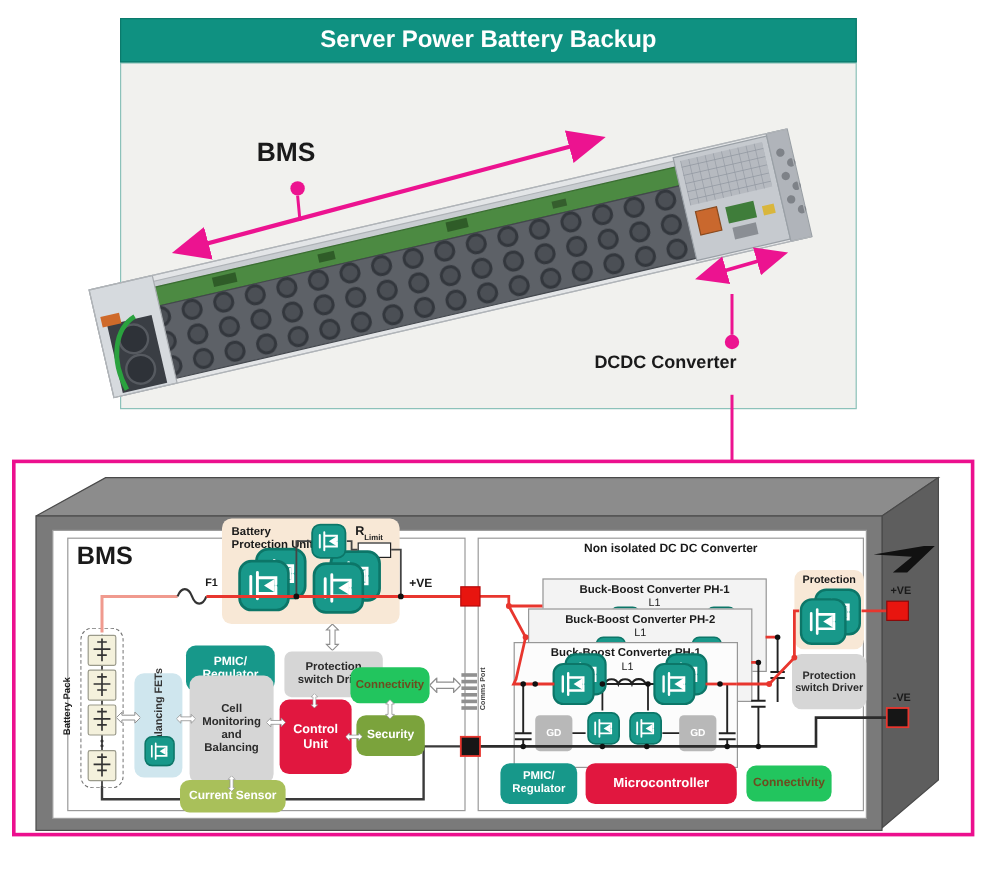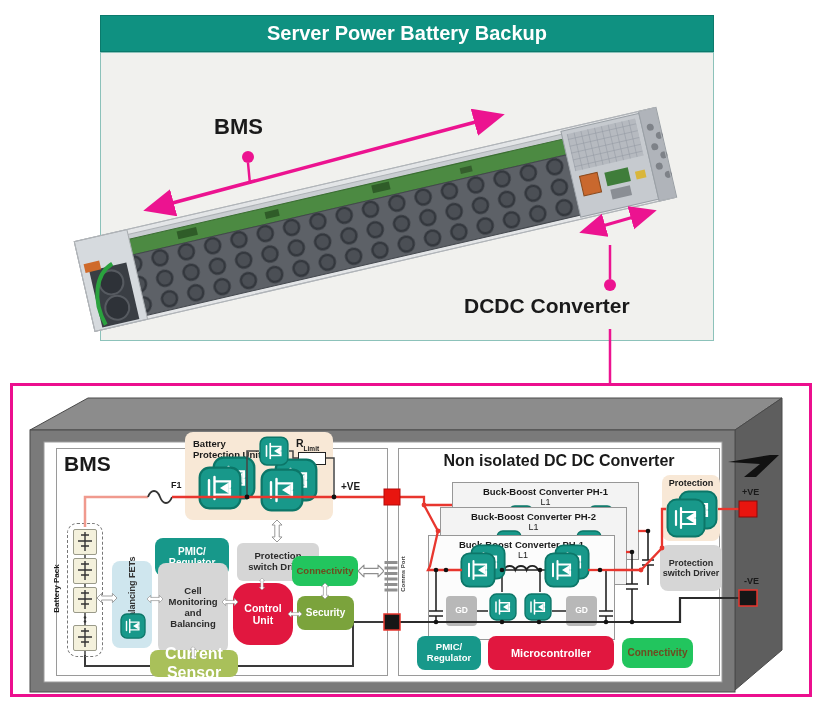--- a/index.html
+++ b/index.html
@@ -17,21 +17,21 @@
     color:#fff;font-weight:700;font-size:20px;text-align:center;line-height:35px;
     z-index:6;
   }
   .panel{
     left:100px;top:52px;width:614px;height:289px;
     background:#f1f1ee;border:1px solid #8cc2ba;box-sizing:border-box;
     z-index:0;
   }
   .toplabel{z-index:6;font-weight:700;}
   .bms-callout{left:214px;top:114px;font-size:22px;}
-  .dcdc-callout{left:464px;top:294px;width:205px;font-size:21px;}
+  .dcdc-callout{left:452px;top:294px;width:205px;font-size:15px;text-align:center;}
   
   .pinkbox{
     left:10px;top:383px;width:802px;height:314px;
     border:3px solid #ec0f8e;background:#fff;box-sizing:border-box;z-index:0;
   }
   svg.layer{left:0;top:0;z-index:1;}
   svg#wires{z-index:3;}
   svg#overlay{z-index:5;}
   .secbox{
     background:#fff;border:1.5px solid #9a9a9a;box-sizing:border-box;z-index:2;
@@ -149,27 +149,27 @@
 <div class="abs comp" style="left:298px;top:452px;width:28px;height:13px;background:#fff;border:1.5px solid #222;z-index:4;"></div>
 
 <div class="abs comp nodelbl" style="left:150px;top:480px;padding-left:21px;">F1</div>
 <div class="abs comp nodelbl" style="left:341px;top:481px;font-size:10px;">+VE</div>
 
 <div class="box teal" style="left:155px;top:538px;width:74px;height:38px;font-size:10px;padding:2px;">PMIC/ Regulator</div>
 <div class="box graybx" style="left:237px;top:543px;width:82px;height:38px;font-size:9.5px;border-radius:6px;padding:2px;">Protection switch Driver</div>
 <div class="box lblue" style="left:112px;top:561px;width:40px;height:87px;"></div>
 <div class="abs comp rot" style="left:95px;top:585px;width:74px;font-size:9px;color:#333;z-index:4;">Balancing FETs</div>
 <div class="box graybx" style="left:158px;top:563px;width:70px;height:90px;font-size:9.5px;padding:16px;">Cell Monitoring and Balancing</div>
-<div class="box redbx" style="left:233px;top:583px;width:60px;height:62px;font-size:10.5px;padding:4px;border-radius:17px;">Control Unit</div>
+<div class="box redbx" style="left:233px;top:583px;width:60px;height:62px;font-size:10.5px;padding:4px;">Control Unit</div>
 <div class="box yellowbx" style="left:292px;top:556px;width:66px;height:30px;font-size:9.5px;">Connectivity</div>
 <div class="box olive" style="left:297px;top:596px;width:57px;height:34px;font-size:10px;">Security</div>
-<div class="box lime" style="left:150px;top:650px;width:88px;height:27px;font-size:16px;">Current Sensor</div>
+<div class="box lime" style="left:150px;top:650px;width:88px;height:27px;font-size:10px;">Current Sensor</div>
 <div class="abs comp rot tinytxt" style="left:367px;top:571px;width:72px;z-index:4;font-weight:700;">Comms Port</div>
 
-<div class="abs comp" style="left:398px;top:452px;width:322px;text-align:center;font-size:16px;font-weight:700;z-index:4;">Non isolated DC DC Converter</div>
+<div class="abs comp" style="left:398px;top:452px;width:322px;text-align:center;font-size:10px;font-weight:700;z-index:4;">Non isolated DC DC Converter</div>
 
 <div class="phase" style="left:452px;top:482px;width:187px;height:78px;">
   <span class="ttl">Buck-Boost Converter PH-1</span>
   <span class="l1">L1</span>
   <svg class="ph-ic" style="left:53px;top:22px;" width="30" height="26">
       <use href="#fet"></use>
     </svg>
   <svg class="ph-ic" style="left:133px;top:22px;" width="30" height="26">
       <use href="#fet"></use>
     </svg>

